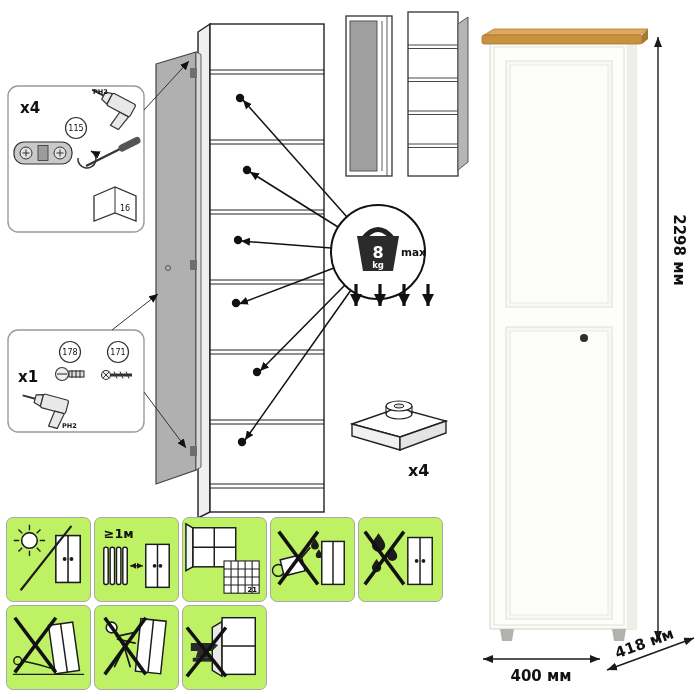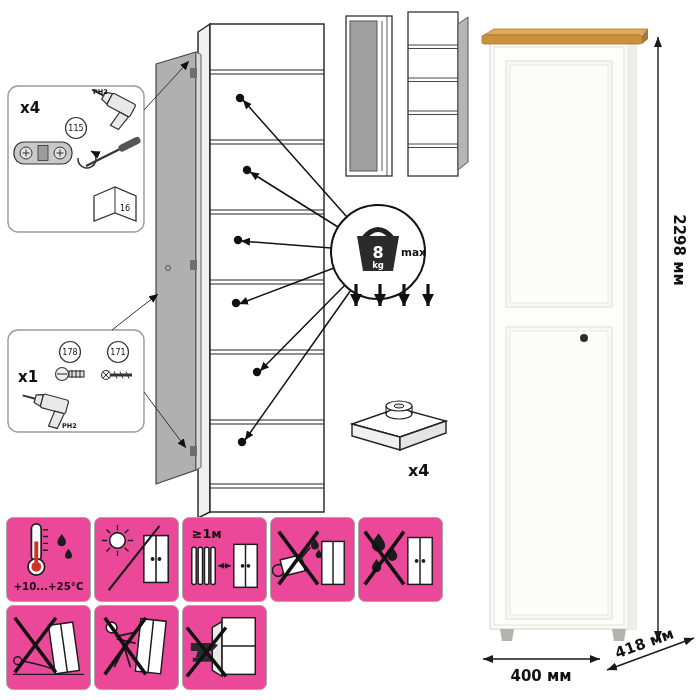--- a/index.html
+++ b/index.html
@@ -10,21 +10,21 @@
   .qty     { font-size:15px; font-weight:bold; }
   .partnum { font-size:8px;  text-anchor:middle; }
   .tiny    { font-size:6.5px; font-weight:bold; }
   .lbl     { font-size:13px; font-weight:bold; text-anchor:middle; }
   .lbl-sm  { font-size:10.5px; font-weight:bold; text-anchor:middle; }
   .lbl-s   { font-size:13px; font-weight:bold; }
   .dim     { font-size:15px; font-weight:bold; text-anchor:middle; }
   .wlbl    { font-weight:bold; text-anchor:middle; fill:#fff; }
   .care-grid { position:absolute; left:6px; top:517px; width:440px;
                display:grid; grid-template-columns:repeat(5,85px); grid-auto-rows:85px; gap:3px; }
-  .cell { border:1.5px solid #a9a9a9; border-radius:7px; background:#ec4899; overflow:hidden; }
+  .cell { border:1.5px solid #a9a9a9; border-radius:7px; background:#bef264; overflow:hidden; }
   .cell svg { width:100%; height:100%; display:block; }
 </style>
 </head>
 <body>
 
 <div class="page">
 
   <svg width="0" height="0" style="position:absolute" aria-hidden="true">
     <defs>
       <marker id="ah" markerUnits="userSpaceOnUse" markerWidth="10" markerHeight="8" refX="9" refY="4" orient="auto">
@@ -206,41 +206,20 @@
       <line x1="412" y1="406" x2="412" y2="414" stroke-width="1.1"></line>
       <ellipse cx="399" cy="406" rx="13" ry="5" fill="#fff" stroke-width="1.1"></ellipse>
       <ellipse cx="399" cy="406" rx="5" ry="2" fill="#ddd" stroke-width="1"></ellipse>
       <text x="408" y="476" class="qty" style="font-size:16px" stroke="none">x4</text>
     </g>
   </svg>
 
   <div class="care-grid">
 
 
-    <div class="cell">
-      <svg viewBox="0 0 85 85">
-        <g stroke="#1c1c1c" fill="#fff">
-          <rect x="25" y="6" width="10" height="38" rx="5" stroke-width="1.8"></rect>
-          <circle cx="30" cy="50" r="8.5" stroke-width="1.8"></circle>
-          <circle cx="30" cy="50" r="5" fill="#d23125" stroke="none"></circle>
-          <rect x="28" y="24" width="4" height="24" fill="#d23125" stroke="none"></rect>
-          <g stroke-width="1.4">
-            <line x1="37" y1="12" x2="42" y2="12"></line>
-              <line x1="37" y1="19" x2="42" y2="19"></line>
-            <line x1="37" y1="26" x2="42" y2="26"></line>
-              <line x1="37" y1="33" x2="42" y2="33"></line>
-          </g>
-        </g>
-        <g fill="#1c1c1c">
-          <path transform="translate(56,22) scale(0.55)" d="M0,-10 C4,-4 8,0.5 8,4.5 A8,8 0 1 1 -8,4.5 C-8,0.5 -4,-4 0,-10 Z"></path>
-          <path transform="translate(63,36) scale(0.45)" d="M0,-10 C4,-4 8,0.5 8,4.5 A8,8 0 1 1 -8,4.5 C-8,0.5 -4,-4 0,-10 Z"></path>
-        </g>
-        <text x="42.5" y="74" class="lbl-sm">+10...+25°C</text>
-      </svg>
-    </div>
 
     <div class="cell">
       <svg viewBox="0 0 85 85">
         <g stroke="#1c1c1c" fill="#fff" stroke-width="1.6">
           <circle cx="23" cy="23" r="8"></circle>
           <g stroke-width="1.4">
             <line x1="23" y1="12.5" x2="23" y2="7"></line>
               <line x1="23" y1="33.5" x2="23" y2="39"></line>
             <line x1="12.5" y1="23" x2="7" y2="23"></line>
               <line x1="33.5" y1="23" x2="39" y2="23"></line>
@@ -268,20 +247,41 @@
           <rect x="28.5" y="30" width="4.5" height="38" rx="2"></rect>
           <line x1="36" y1="49" x2="49" y2="49" stroke-width="1.3" marker-start="url(#dimS)" marker-end="url(#dimS)"></line>
           <rect x="52" y="27" width="24" height="44"></rect>
           <line x1="64" y1="27" x2="64" y2="71"></line>
           <circle cx="61" cy="49" r="1.2" fill="#1c1c1c"></circle>
             <circle cx="67" cy="49" r="1.2" fill="#1c1c1c"></circle>
         </g>
       </svg>
     </div>
 
+    <div class="cell">
+      <svg viewBox="0 0 85 85">
+        <g stroke="#1c1c1c" fill="#fff" stroke-width="1.5">
+          <rect x="10" y="10" width="44" height="40"></rect>
+          <line x1="32" y1="10" x2="32" y2="50"></line>
+          <line x1="10" y1="30" x2="54" y2="30"></line>
+          <polygon points="10,10 3,6 3,54 10,50" fill="#f4f4f4"></polygon>
+        </g>
+        <g stroke="#1c1c1c" fill="#fff" stroke-width="1.1">
+          <rect x="42" y="44" width="36" height="33"></rect>
+          <line x1="49.2" y1="44" x2="49.2" y2="77"></line>
+            <line x1="56.4" y1="44" x2="56.4" y2="77"></line>
+          <line x1="63.6" y1="44" x2="63.6" y2="77"></line>
+            <line x1="70.8" y1="44" x2="70.8" y2="77"></line>
+          <line x1="42" y1="52.2" x2="78" y2="52.2"></line>
+            <line x1="42" y1="60.4" x2="78" y2="60.4"></line>
+          <line x1="42" y1="68.6" x2="78" y2="68.6"></line>
+        </g>
+        <text x="71" y="75.5" style="font-size:7px;font-weight:bold;text-anchor:middle">21</text>
+      </svg>
+    </div>
 
     <div class="cell">
       <svg viewBox="0 0 85 85">
         <g stroke="#1c1c1c" fill="#fff" stroke-width="1.5">
           <rect x="52" y="24" width="23" height="44"></rect>
           <line x1="63.5" y1="24" x2="63.5" y2="68"></line>
           <g transform="translate(22,48) rotate(-14)">
             <rect x="-11" y="-8" width="22" height="17"></rect>
             <line x1="11" y1="-5" x2="22" y2="-13" stroke-width="1.8"></line>
             <path d="M -11 -2 A 6 6 0 1 0 -11 6" fill="none"></path>

